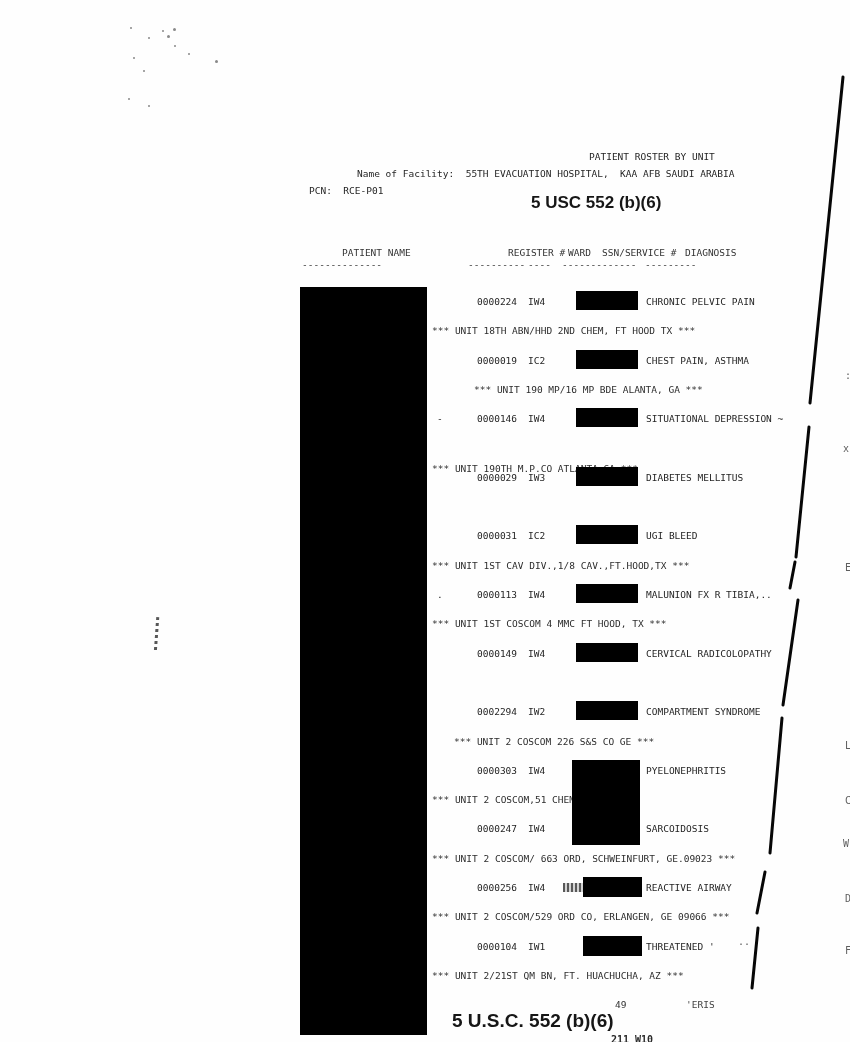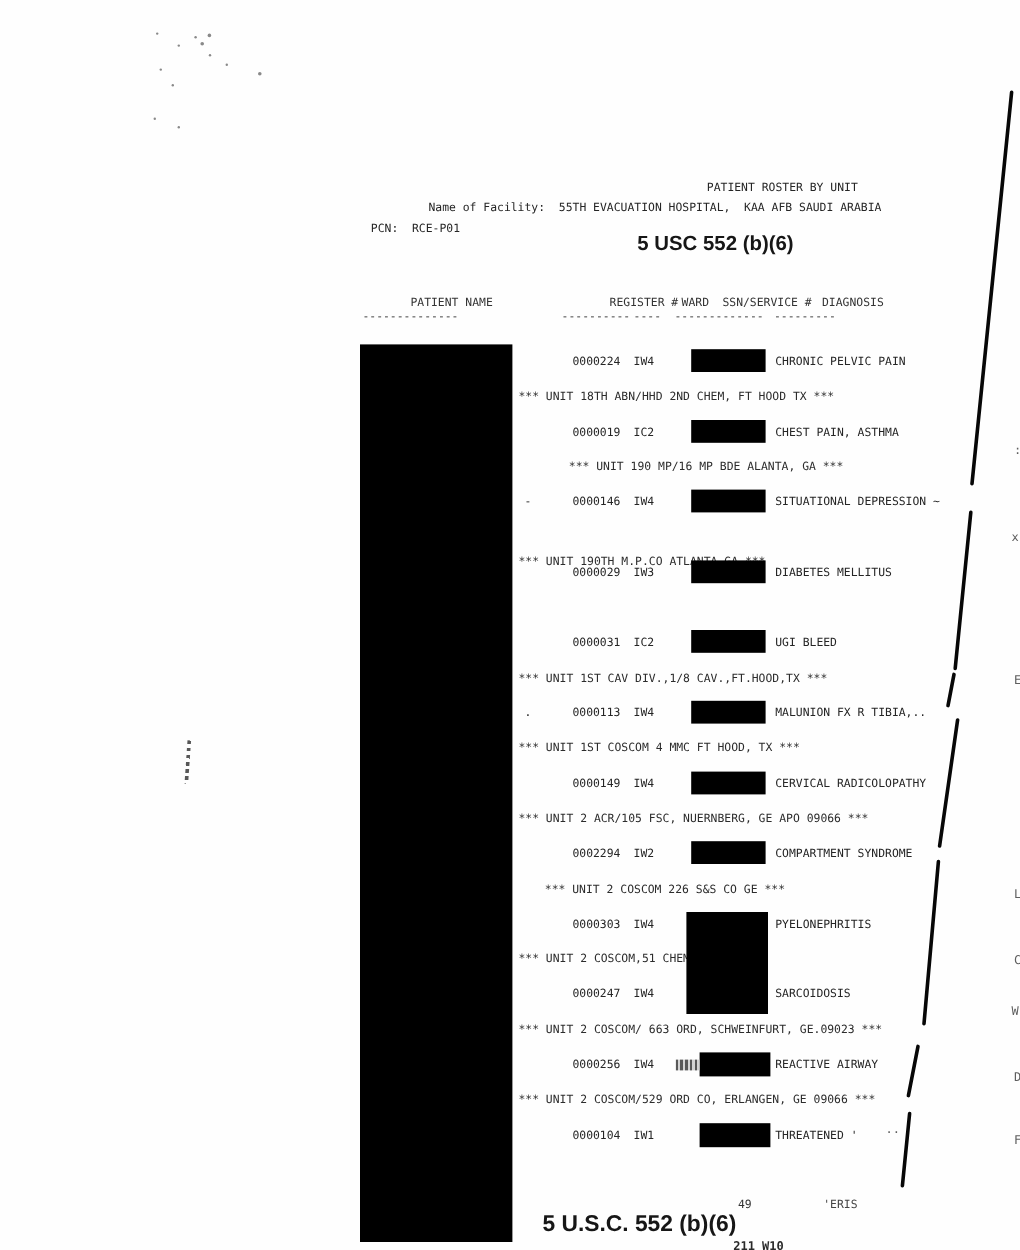--- a/index.html
+++ b/index.html
@@ -131,23 +131,20 @@
       </div>
       <div class="row" style="top: 618.3px;">
         <span class="cell c-unit">*** UNIT 1ST COSCOM 4 MMC FT HOOD, TX ***</span>
       </div>
       <div class="row" style="top: 647.6px;">
         <span class="cell c-reg">0000149</span>
         <span class="cell c-ward">IW4</span>
         <div class="ssn-bar"></div>
         <span class="cell c-diag">CERVICAL RADICOLOPATHY</span>
       </div>
-      <div class="row" style="top: 676.9px;">
-        <span class="cell c-unit">*** UNIT 2 ACR/105 FSC, NUERNBERG, GE APO 09066 ***</span>
-      </div>
       <div class="row" style="top: 706.2px;">
         <span class="cell c-reg">0002294</span>
         <span class="cell c-ward">IW2</span>
         <div class="ssn-bar"></div>
         <span class="cell c-diag">COMPARTMENT SYNDROME</span>
       </div>
       <div class="row" style="top: 735.5px; margin-left: 22px;">
         <span class="cell c-unit">*** UNIT 2 COSCOM 226 S&amp;S CO GE ***</span>
       </div>
       <div class="row" style="top: 764.8px;">
@@ -173,20 +170,23 @@
         <span class="cell c-diag">REACTIVE AIRWAY</span>
       </div>
       <div class="row" style="top: 911.3px;">
         <span class="cell c-unit">*** UNIT 2 COSCOM/529 ORD CO, ERLANGEN, GE 09066 ***</span>
       </div>
       <div class="row" style="top: 940.6px;">
         <span class="cell c-reg">0000104</span>
         <span class="cell c-ward">IW1</span>
         <div class="ssn-bar shifted"></div>
         <span class="cell c-diag">THREATENED '</span>
+      </div>
+      <div class="row" style="top: 969.9px;">
+        <span class="cell c-unit">*** UNIT 2/21ST QM BN, FT. HUACHUCHA, AZ ***</span>
       </div>
     </div>
 
   <div class="redact-main"></div>
   <div class="redact-tall"></div>
   <div class="smudge"></div>
 
   <span class="mono" id="page-number">49</span>
   <span class="mono" id="footer-fragment">'ERIS</span>
   <span class="stamp" id="stamp-bottom">5 U.S.C. 552 (b)(6)</span>

